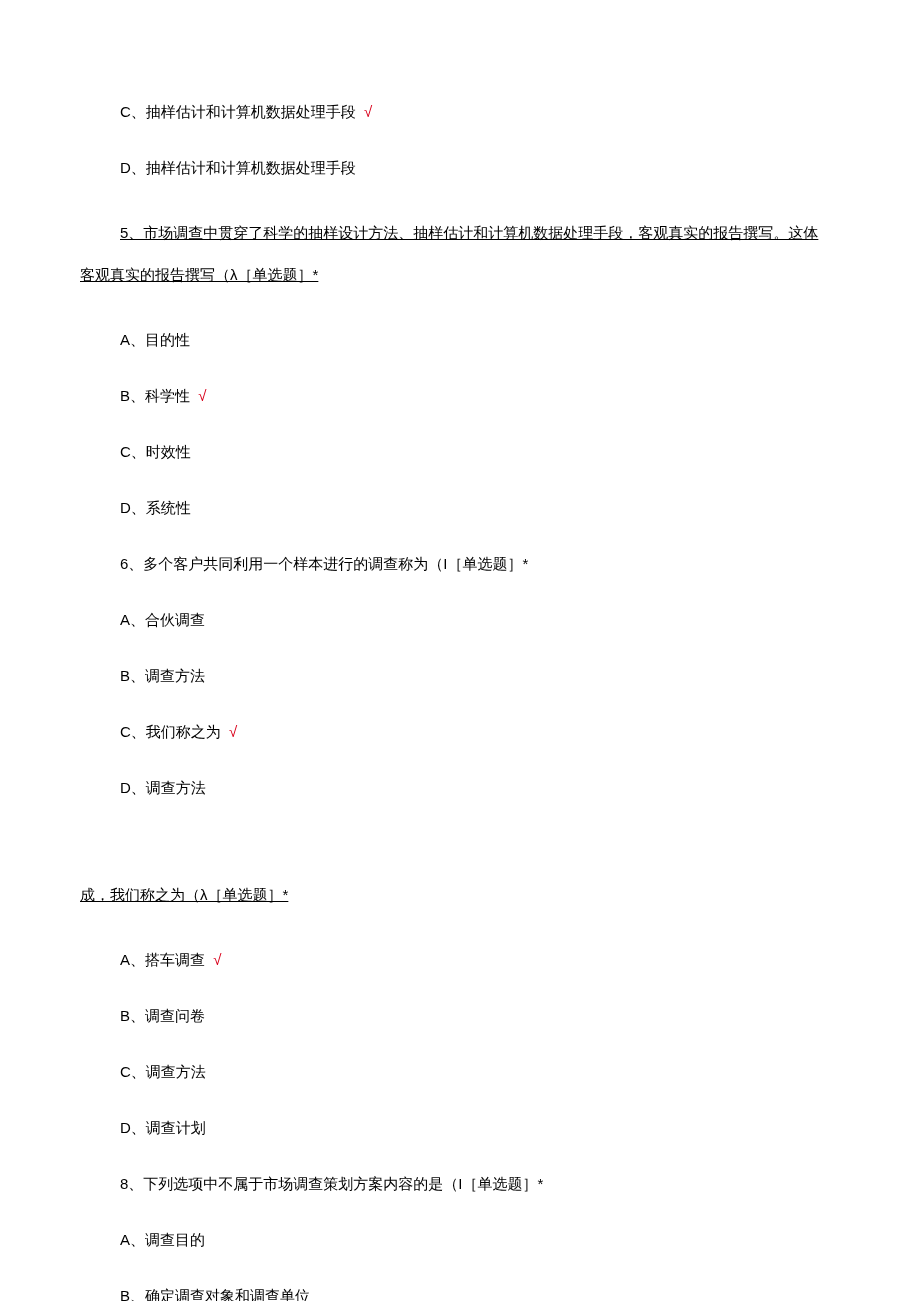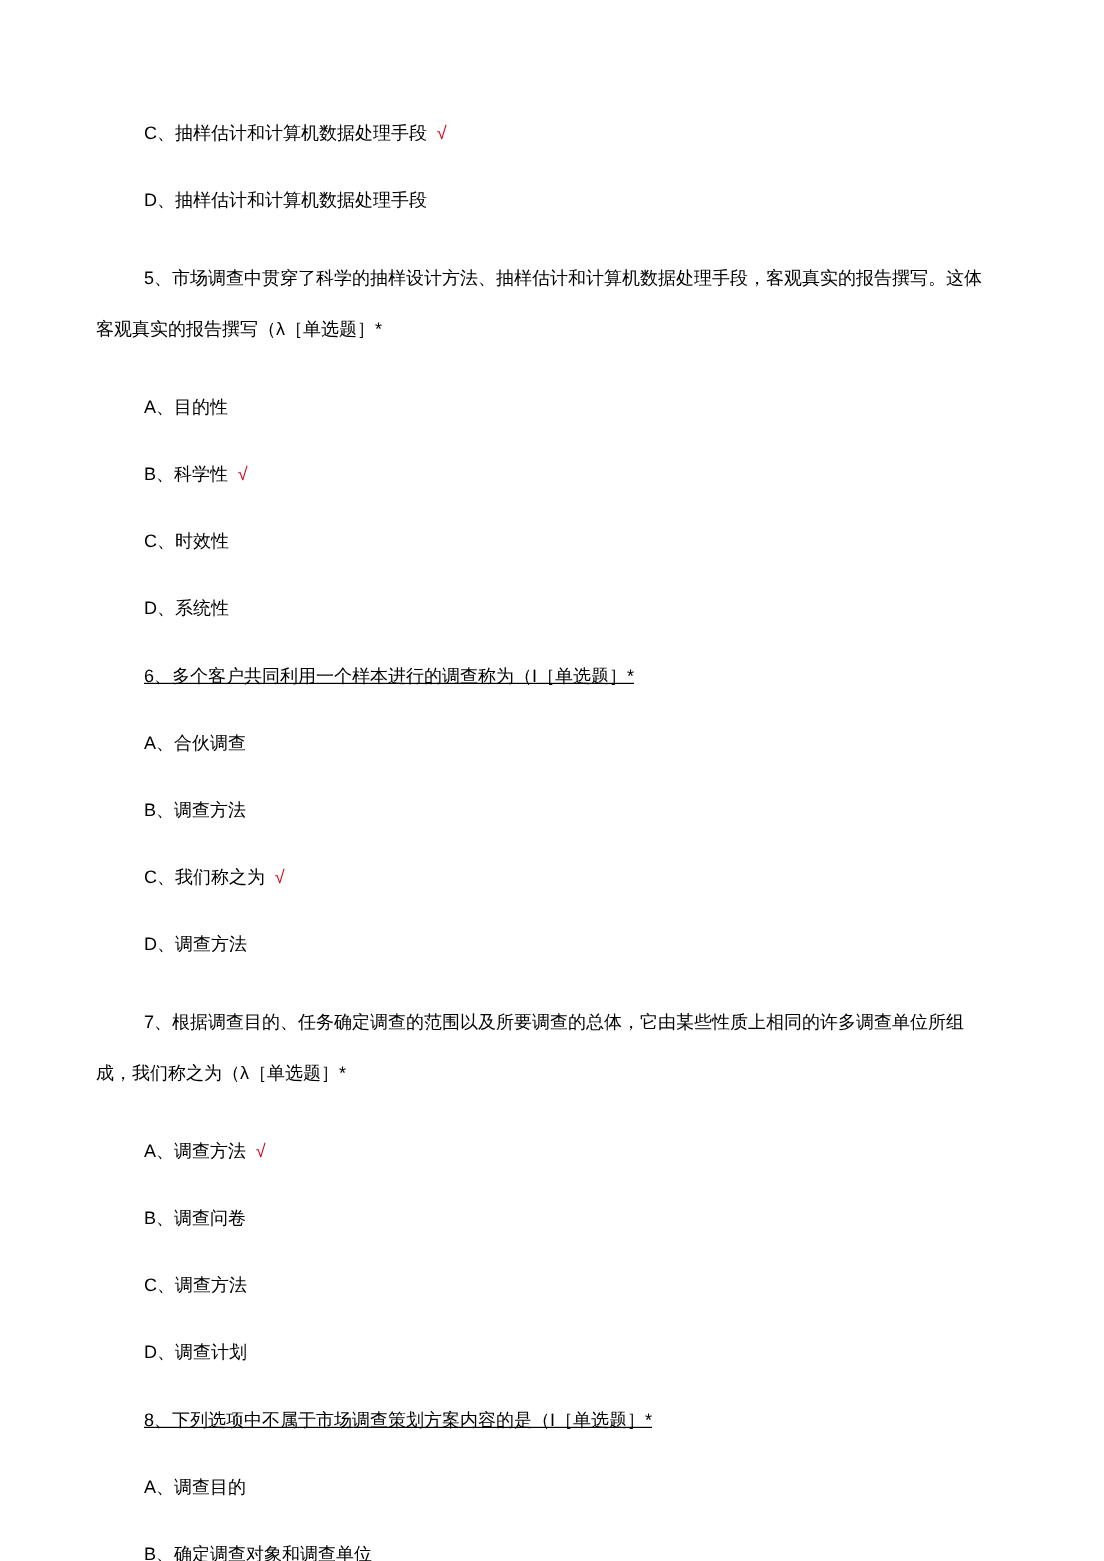--- a/index.html
+++ b/index.html
@@ -17,26 +17,26 @@
       line-height: 1.6;
     }
     .option-line {
       padding-left: 40px;
       margin-bottom: 32px;
     }
     .question-text {
       padding-left: 40px;
       margin-bottom: 32px;
       text-indent: 0;
-      text-decoration: underline;
     }
     .question-text-wrap {
       padding-left: 0;
       margin-bottom: 32px;
       line-height: 2.8;
+      text-decoration: underline;
     }
     .question-text-wrap .first-line {
       padding-left: 40px;
       display: inline;
     }
     .check {
       color: #d9001b;
       margin-left: 4px;
     }
   </style>
@@ -89,26 +89,26 @@
 <div class="option-line">
   <span>C、我们称之为</span>
   <span class="check">√</span>
 </div>
 
 <div class="option-line">
   <span>D、调查方法</span>
 </div>
 
 <div class="question-text-wrap">
-  <span class="first-line">7、根据调查目的、任务确定调查的范围以及所要调查的总体，它由某些性质上相同的许多调查单位所组</span><br>
+  <br>
   <span>成，我们称之为（λ［单选题］*</span>
 </div>
 
 <div class="option-line">
-  <span>A、调查方法</span>
+  <span>A、搭车调查</span>
   <span class="check">√</span>
 </div>
 
 <div class="option-line">
   <span>B、调查问卷</span>
 </div>
 
 <div class="option-line">
   <span>C、调查方法</span>
 </div>

